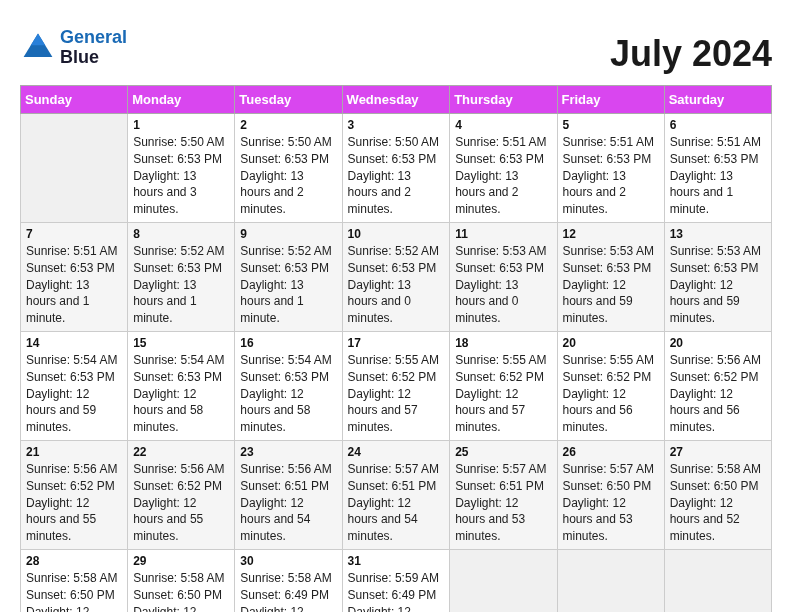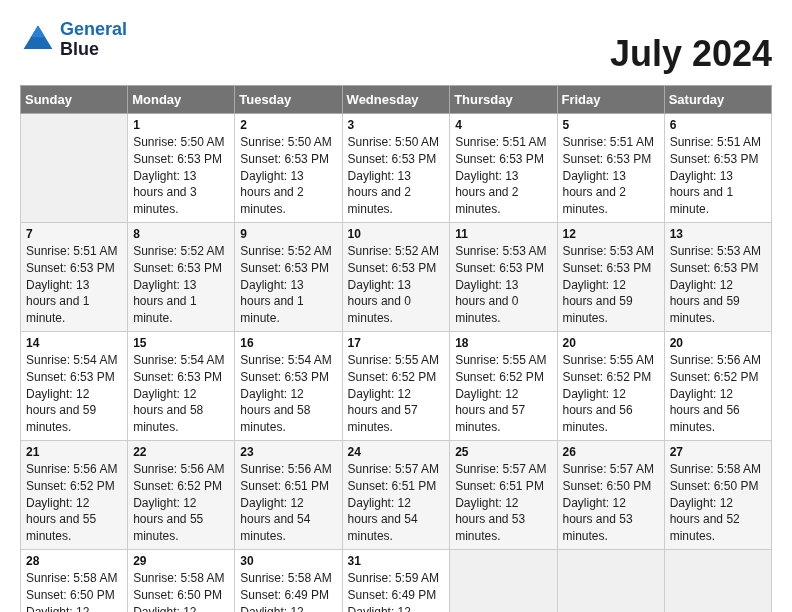--- a/index.html
+++ b/index.html
@@ -6,21 +6,21 @@
     body {
       font-family: Arial, sans-serif;
       background: #fff;
       width: 792px;
       min-height: 612px;
       padding: 20px;
     }
     .header {
       display: flex;
       justify-content: space-between;
-      align-items: flex-start;
+      align-items: center;
       margin-bottom: 10px;
     }
     .logo {
       display: flex;
       align-items: center;
       gap: 4px;
     }
     .logo-text {
       font-size: 18px;
       font-weight: bold;
@@ -44,21 +44,21 @@
     .location {
       font-size: 14px;
       color: #333;
     }
     table {
       width: 100%;
       border-collapse: collapse;
       font-size: 11px;
     }
     thead tr th {
-      background-color: #737373;
+      background-color: #d946ef;
       color: #fff;
       padding: 6px 4px;
       text-align: left;
       font-size: 13px;
       font-weight: bold;
       border: 1px solid #aaa;
     }
     tbody tr td {
       border: 1px solid #ccc;
       vertical-align: top;

